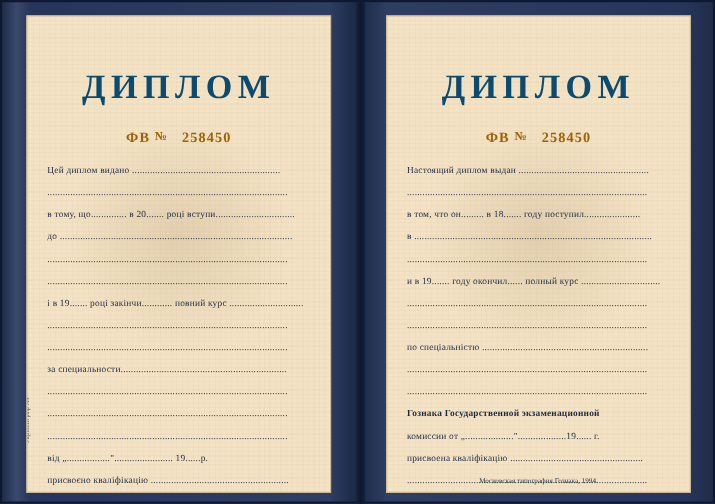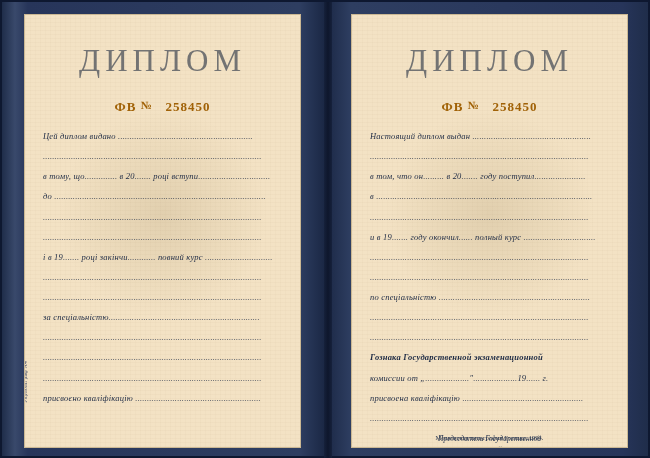--- a/index.html
+++ b/index.html
@@ -49,23 +49,23 @@
     position:relative;
     padding:16px 18px 10px 18px;
     height:100%;
     box-sizing:border-box;
     color:#1d2a44;
   }
   .title{
     text-align:center;
     font-size:31px;
     letter-spacing:5px;
-    font-weight:normal;
-    color:#737373;
-    margin-top:12px;
+    font-weight:bold;
+    color:#0c4a6e;
+    margin-top:30px;
     font-family:"Liberation Serif", serif;
   }
   .serial{
     text-align:center;
     font-size:13px;
     font-weight:bold;
     letter-spacing:1px;
     margin-top:20px;
     color:#a16207;
   }
@@ -75,21 +75,20 @@
     font-size:8.5px;
     line-height:1.25;
     color:#1d2a44;
   }
   .line{
     display:block;
     white-space:nowrap;
     overflow:hidden;
     margin-bottom:9.5px;
     letter-spacing:.2px;
-    font-style:italic;
   }
   .bold{font-weight:bold;}
   .center{text-align:center;}
   .sig{
     margin-top:6px;
     text-align:center;
     font-style:italic;
     font-size:7.5px;
     line-height:1.5;
     color:#22304c;
@@ -143,24 +142,25 @@
       <div class="body">
         <span class="line">Цей диплом видано ..........................................................</span>
         <span class="line">..............................................................................................</span>
         <span class="line">в тому, що.............. в 20....... році вступи...............................</span>
         <span class="line">до ...........................................................................................</span>
         <span class="line">..............................................................................................</span>
         <span class="line">..............................................................................................</span>
         <span class="line">і в 19....... році закінчи............ повний курс .............................</span>
         <span class="line">..............................................................................................</span>
         <span class="line">..............................................................................................</span>
-        <span class="line">за спеціальністю.................................................................</span>
-        <span class="line">..............................................................................................</span>
-        <span class="line">..............................................................................................</span>
-        <span class="line">..............................................................................................</span>
+        <span class="line">за специальности.................................................................</span>
+        <span class="line">..............................................................................................</span>
+        <span class="line">..............................................................................................</span>
+        <span class="line">..............................................................................................</span>
+        <span class="line">від „................."....................... 19......р.</span>
         <span class="line">присвоєно кваліфікацію ......................................................</span>
 
       </div>
 
       <div class="vert">Укрполіграф А4</div>
     </div>
   </div>
 
   <div class="page right">
     <div class="grain"></div>
@@ -170,21 +170,21 @@
       <div class="serial">
         <span>ФВ</span>
         <span class="no">№</span>
         &nbsp;
         <span>258450</span>
       </div>
 
       <div class="body">
         <span class="line">Настоящий диплом выдан ...................................................</span>
         <span class="line">..............................................................................................</span>
-        <span class="line">в том, что он......... в 20....... году поступил......................</span>
+        <span class="line">в том, что он......... в 18....... году поступил......................</span>
         <span class="line">в .............................................................................................</span>
         <span class="line">..............................................................................................</span>
         <span class="line">и в 19....... году окончил...... полный курс ...............................</span>
         <span class="line">..............................................................................................</span>
         <span class="line">..............................................................................................</span>
         <span class="line">по спеціальністю .................................................................</span>
         <span class="line">..............................................................................................</span>
         <span class="line">..............................................................................................</span>
         <span class="line bold">Гознака Государственной экзаменационной</span>
         <span class="line">комиссии от „..................."...................19......  г.</span>

